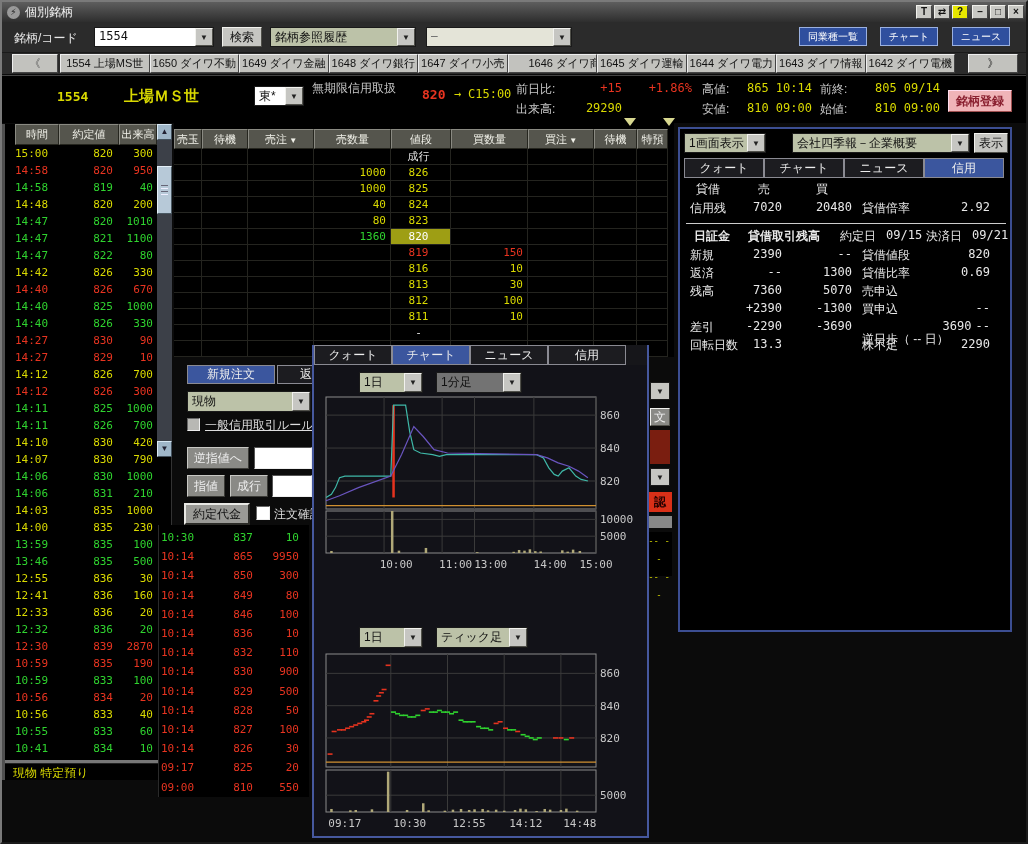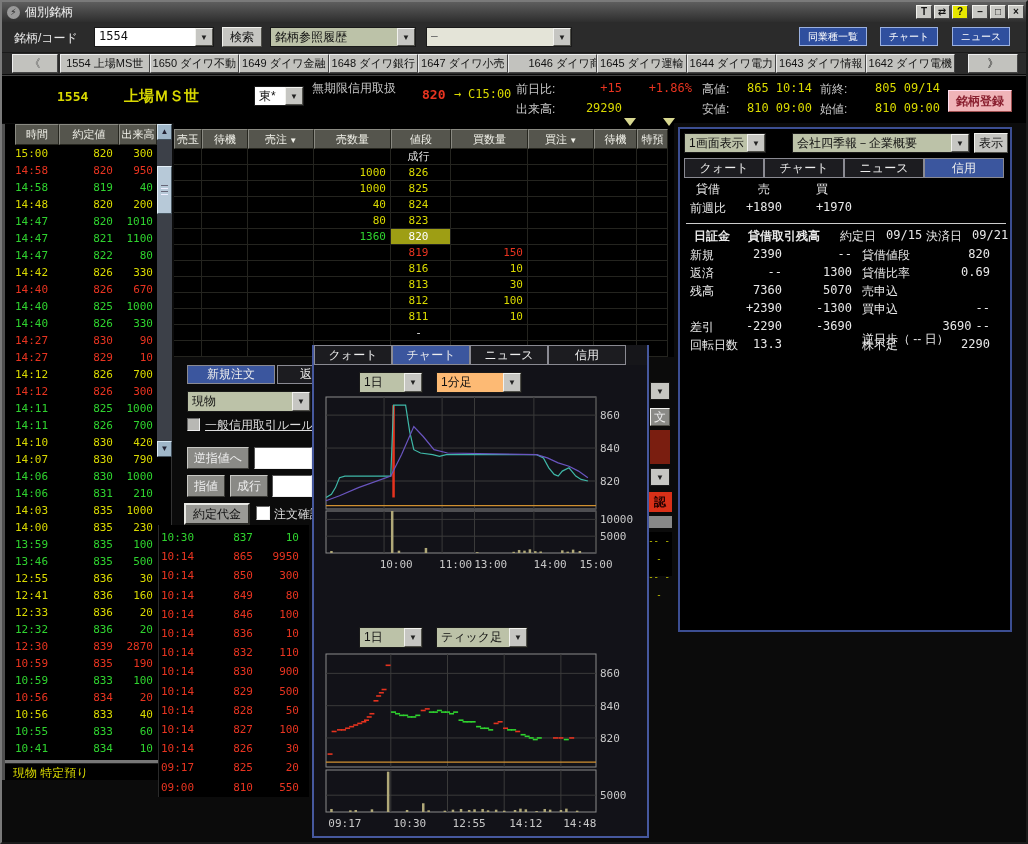--- a/index.html
+++ b/index.html
@@ -591,21 +591,21 @@
         <div class="dtab" style="width: 78px; height: 20px; line-height: 18px;">クォート</div>
         <div class="dtab sel" style="width: 78px; height: 20px; line-height: 18px;">チャート</div>
         <div class="dtab" style="width: 78px; height: 20px; line-height: 18px;">ニュース</div>
         <div class="dtab" style="width: 78px; height: 20px; line-height: 18px;">信用</div>
       </div>
     <div class="abs combo" style="left:45px;top:27px;width:64px;height:21px;background:#bcc2a8;">
       <span class="val" style="background:#bcc2a8;">1日</span>
       <span class="da">▼</span>
     </div>
     <div class="abs combo" style="left:122px;top:27px;width:86px;height:21px;background:#bcc2a8;">
-      <span class="val" style="background:#fdba74;">1分足</span>
+      <span class="val" style="background:#737373;">1分足</span>
       <span class="da">▼</span>
     </div>
     <svg id="chart1" class="abs" style="left:8px;top:50px;" width="322" height="190">
         <rect x="4" y="2" width="270" height="112" fill="none" stroke="#8a8a8a" stroke-width="1"></rect>
         <rect x="4" y="116" width="270" height="42" fill="none" stroke="#8a8a8a" stroke-width="1"></rect>
         <line x1="62.05" y1="2" x2="62.05" y2="114" stroke="#3a3a3a"></line>
         <line x1="62.05" y1="116" x2="62.05" y2="158" stroke="#3a3a3a"></line>
         <line x1="120.1" y1="2" x2="120.1" y2="114" stroke="#3a3a3a"></line>
         <line x1="120.1" y1="116" x2="120.1" y2="158" stroke="#3a3a3a"></line>
         <line x1="152.5" y1="2" x2="152.5" y2="114" stroke="#3a3a3a"></line>
@@ -783,25 +783,25 @@
         <div class="dtab" style="width: 80px; height: 20px; line-height: 18px;">ニュース</div>
         <div class="dtab sel" style="width: 80px; height: 20px; line-height: 18px;">信用</div>
       </div>
     <div id="creditBody" class="abs" style="left:6px;top:52px;width:320px;">
         <div style="position: relative; height: 19px;">
           <span class="cr-lab " style="position: absolute; left: 10px; top: 0px;">貸借</span>
           <span class="cr-lab " style="position: absolute; left: 72px; top: 0px;">売</span>
           <span class="cr-lab " style="position: absolute; left: 130px; top: 0px;">買</span>
         </div>
         <div style="position: relative; height: 19px;">
-          <span class="cr-lab " style="position: absolute; left: 4px; top: 0px;">前週比</span>
-          <span class="cr-lab c-r mono" style="position: absolute; left: 30px; top: 0px; width: 66px; text-align: right;">+1890</span>
-          <span class="cr-lab c-r mono" style="position: absolute; left: 100px; top: 0px; width: 66px; text-align: right;">+1970</span>
-          <span class="cr-lab " style="position: absolute; left: 176px; top: 0px;"></span>
-          <span class="cr-lab c-y mono" style="position: absolute; left: 238px; top: 0px; width: 66px; text-align: right;"></span>
+          <span class="cr-lab " style="position: absolute; left: 4px; top: 0px;">信用残</span>
+          <span class="cr-lab c-y mono" style="position: absolute; left: 30px; top: 0px; width: 66px; text-align: right;">7020</span>
+          <span class="cr-lab c-y mono" style="position: absolute; left: 100px; top: 0px; width: 66px; text-align: right;">20480</span>
+          <span class="cr-lab " style="position: absolute; left: 176px; top: 0px;">貸借倍率</span>
+          <span class="cr-lab c-y mono" style="position: absolute; left: 238px; top: 0px; width: 66px; text-align: right;">2.92</span>
         </div>
         <div style="border-top: 1px solid rgb(204, 204, 204); margin: 4px 0px;"></div>
         <div style="position: relative; height: 19px;">
           <span class="cr-lab " style="position: absolute; left: 8px; top: 0px; font-weight: bold;">日証金</span>
           <span class="cr-lab " style="position: absolute; left: 62px; top: 0px; font-weight: bold;">貸借取引残高</span>
           <span class="cr-lab c-gray" style="position: absolute; left: 154px; top: 0px;">約定日</span>
           <span class="cr-lab c-y mono" style="position: absolute; left: 200px; top: 0px;">09/15</span>
           <span class="cr-lab c-gray" style="position: absolute; left: 240px; top: 0px;">決済日</span>
           <span class="cr-lab c-y mono" style="position: absolute; left: 286px; top: 0px;">09/21</span>
         </div>

